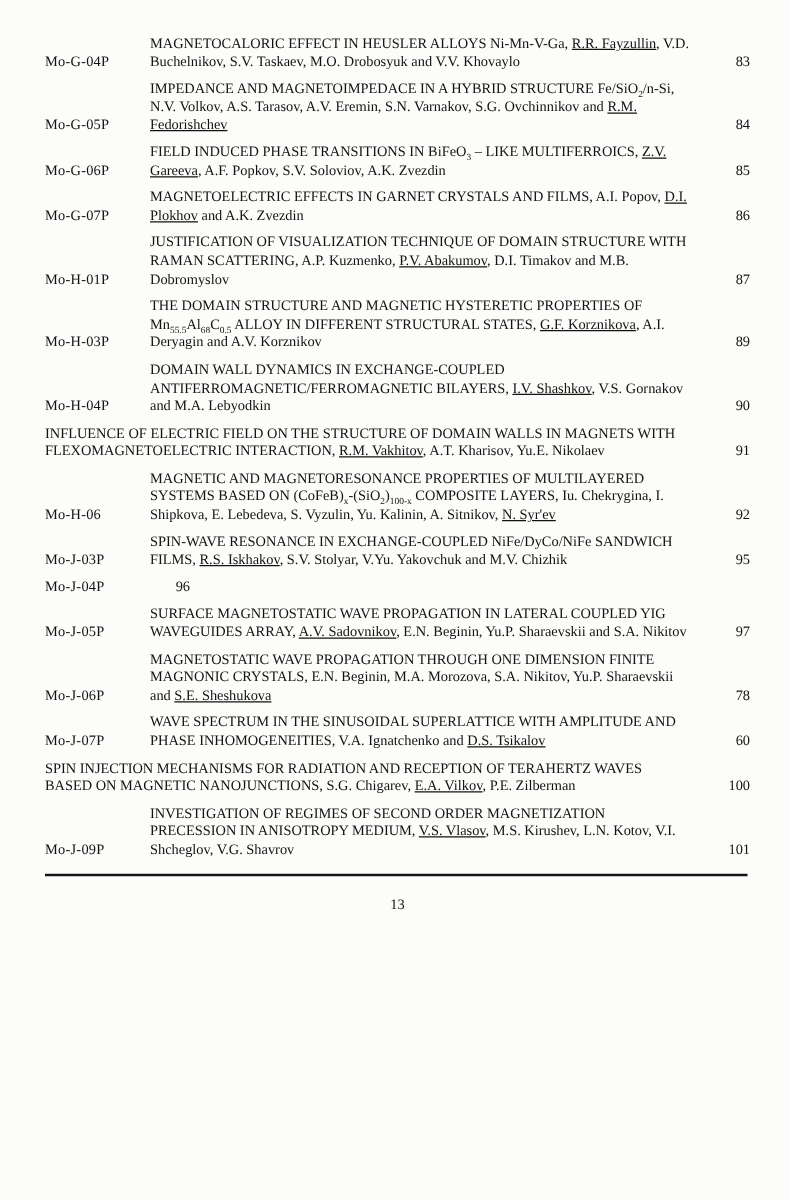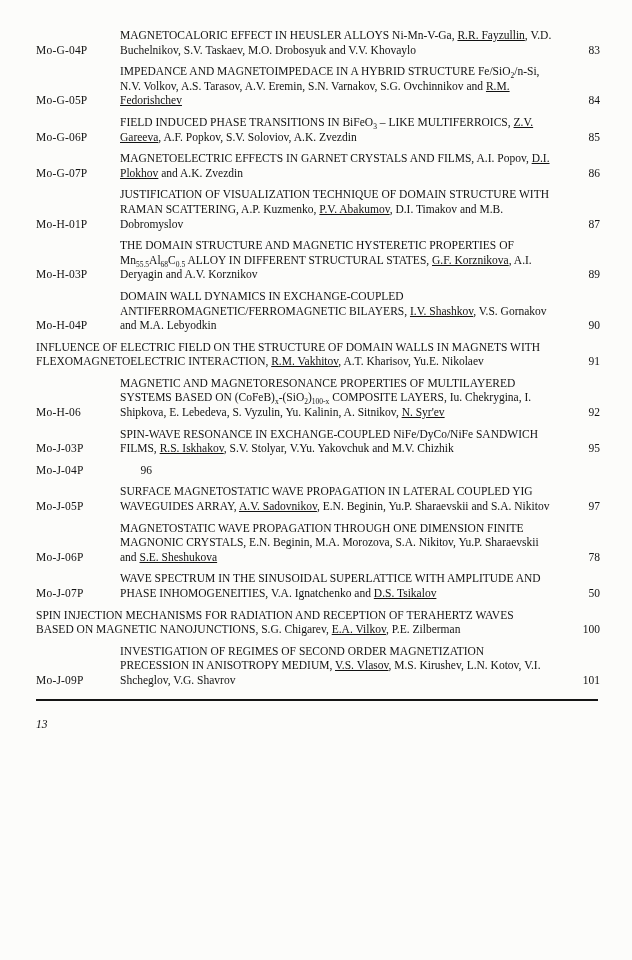--- a/index.html
+++ b/index.html
@@ -51,24 +51,23 @@
   .text sub {
     font-size: 7.5px;
     line-height: 0;
   }
   .footer-rule {
     border: none;
     border-top: 2px solid #151515;
     margin: 11px 2px 0 0;
   }
   .footer {
-    text-align: left;
+    text-align: center;
     margin-top: 17px;
     font-size: 11.5px;
-    font-style: italic;
   }
 </style>
 </head>
 <body>
 
 <div class="page">
   <div class="entries">
       <div class="entry">
         <div class="code">Mo-G-04P</div>
         <div class="text">MAGNETOCALORIC EFFECT IN HEUSLER ALLOYS Ni-Mn-V-Ga, <u>R.R. Fayzullin</u>, V.D. Buchelnikov, S.V. Taskaev, M.O. Drobosyuk and V.V. Khovaylo</div>
@@ -128,21 +127,21 @@
         <div class="pagenum">97</div>
       </div>
       <div class="entry">
         <div class="code">Mo-J-06P</div>
         <div class="text">MAGNETOSTATIC WAVE PROPAGATION THROUGH ONE DIMENSION FINITE MAGNONIC CRYSTALS, E.N. Beginin, M.A. Morozova, S.A. Nikitov, Yu.P. Sharaevskii and <u>S.E. Sheshukova</u></div>
         <div class="pagenum">78</div>
       </div>
       <div class="entry">
         <div class="code">Mo-J-07P</div>
         <div class="text">WAVE SPECTRUM IN THE SINUSOIDAL SUPERLATTICE WITH AMPLITUDE AND PHASE INHOMOGENEITIES, V.A. Ignatchenko and <u>D.S. Tsikalov</u></div>
-        <div class="pagenum">50</div>
+        <div class="pagenum">60</div>
       </div>
       <div class="entry">
         <div class="text">SPIN INJECTION MECHANISMS FOR RADIATION AND RECEPTION OF TERAHERTZ WAVES BASED ON MAGNETIC NANOJUNCTIONS, S.G. Chigarev, <u>E.A. Vilkov</u>, P.E. Zilberman</div>
         <div class="pagenum">100</div>
       </div>
       <div class="entry">
         <div class="code">Mo-J-09P</div>
         <div class="text">INVESTIGATION OF REGIMES OF SECOND ORDER MAGNETIZATION PRECESSION IN ANISOTROPY MEDIUM, <u>V.S. Vlasov</u>, M.S. Kirushev, L.N. Kotov, V.I. Shcheglov, V.G. Shavrov</div>
         <div class="pagenum">101</div>
       </div>

